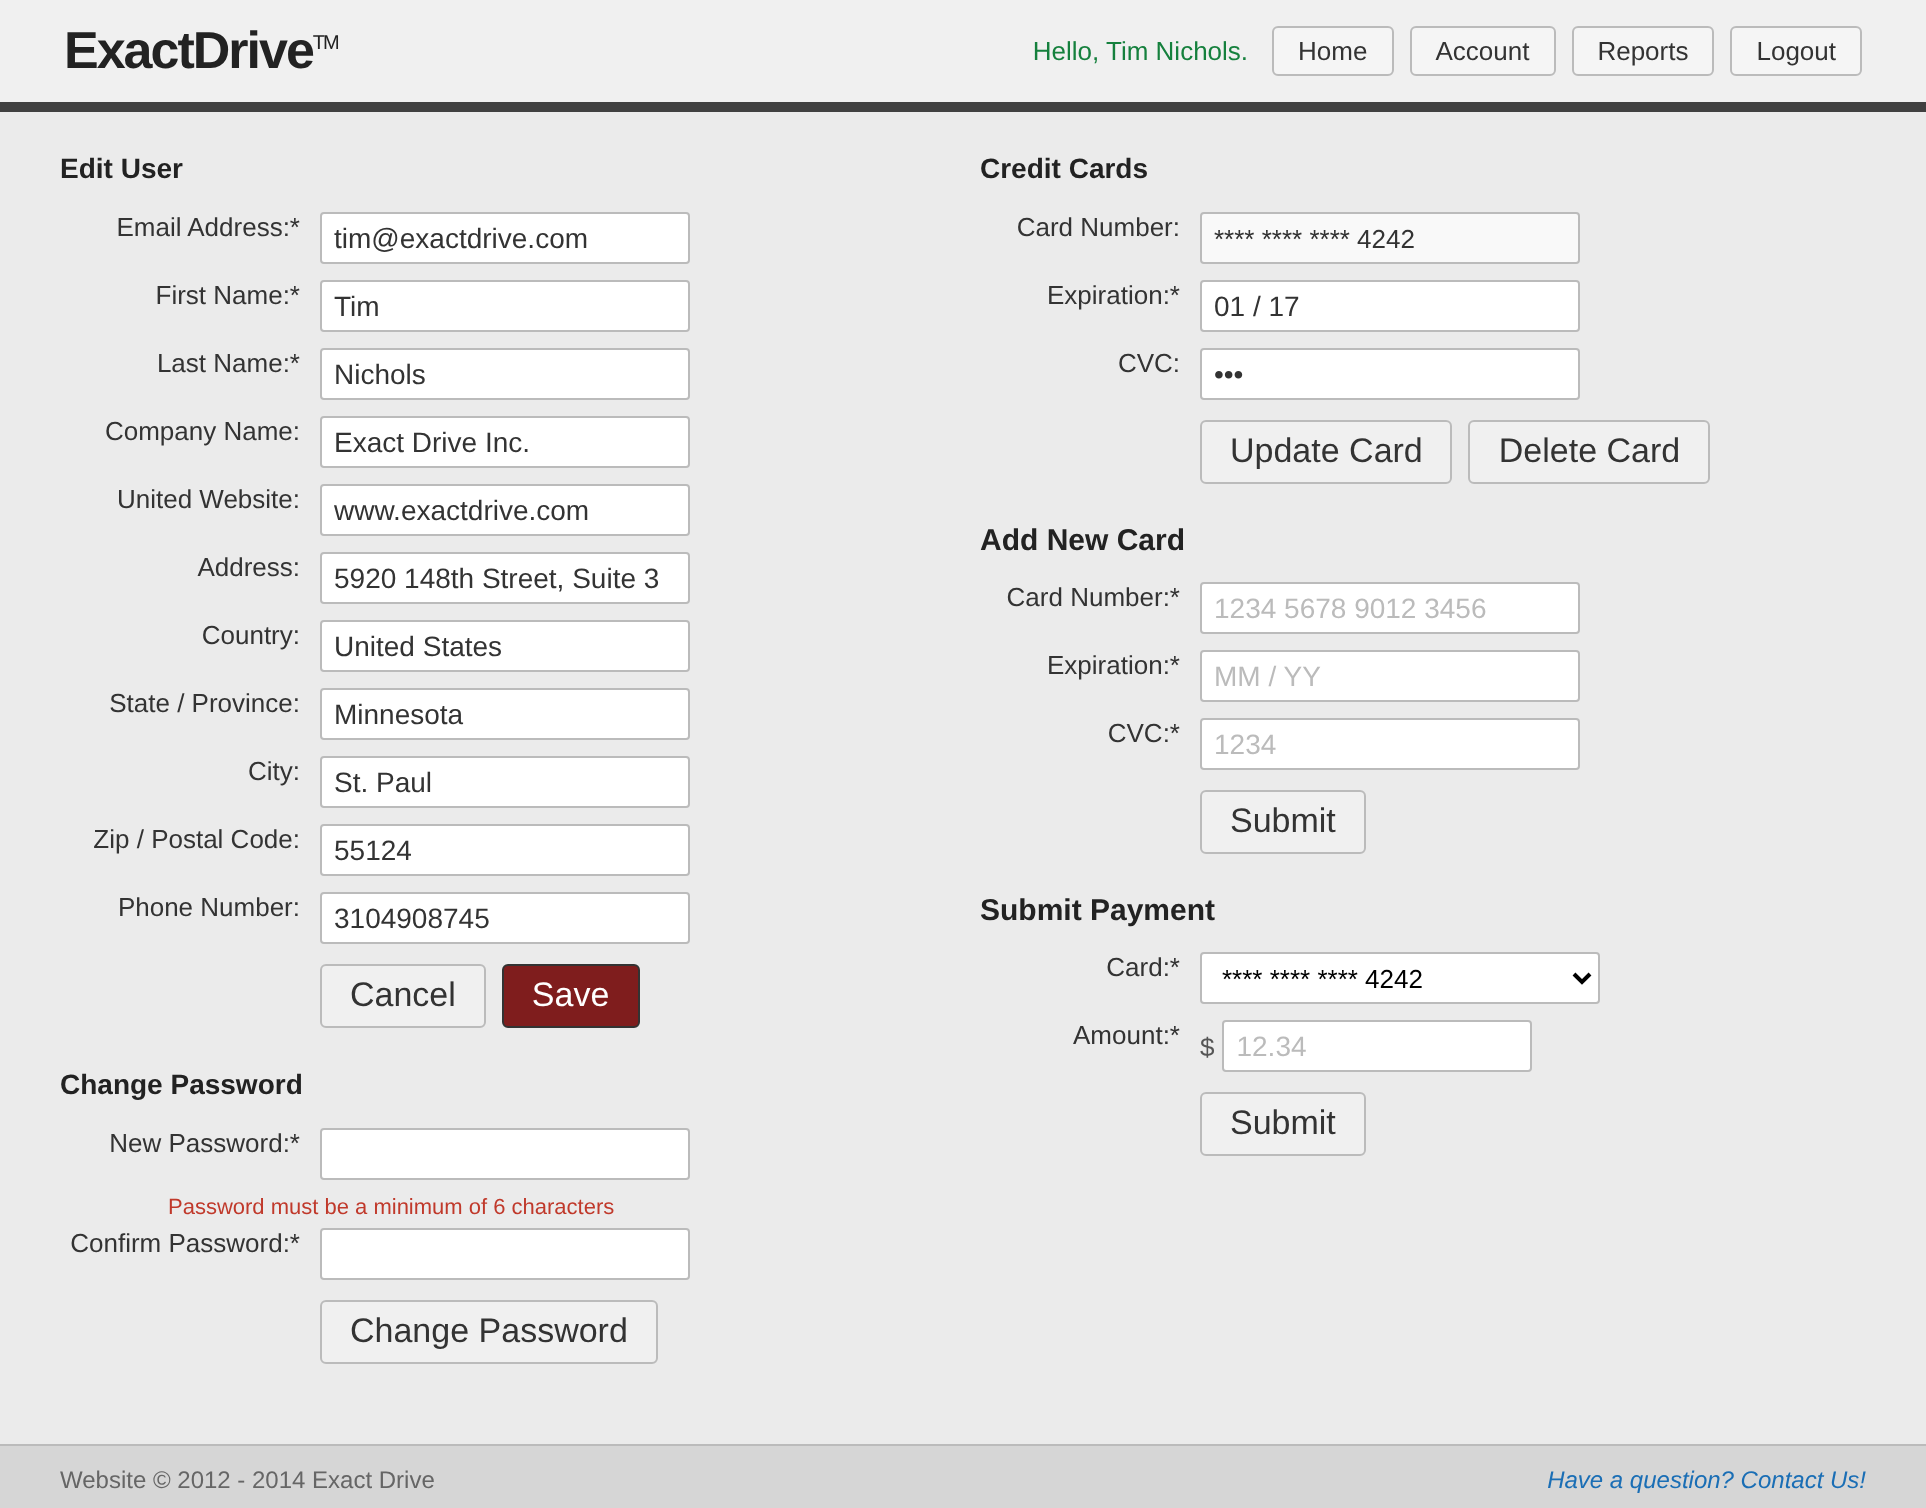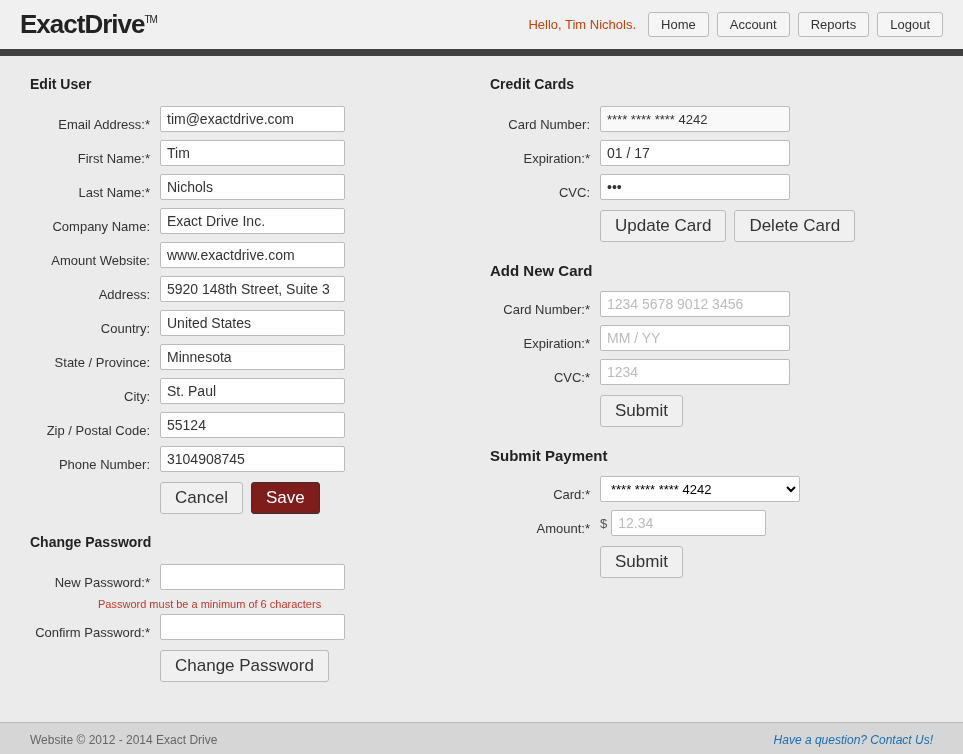--- a/index.html
+++ b/index.html
@@ -6,22 +6,22 @@
     body {
       font-family: Arial, Helvetica, sans-serif;
       font-size: 13px;
       background: #d6d6d6;
       color: #333;
       min-height: 754px;
     }
     
     #header {
       background: #f0f0f0;
-      border-bottom: 7px solid #404040;
-      padding: 0 20px;
+      border-bottom: 5px solid #404040;
+      padding: 0 32px;
       height: 56px;
       display: flex;
       align-items: center;
       justify-content: space-between;
     }
     #logo {
       font-size: 26px;
       font-weight: bold;
       color: #222;
       letter-spacing: -1px;
@@ -31,21 +31,21 @@
       font-weight: normal;
       vertical-align: super;
     }
     #header-right {
       display: flex;
       align-items: center;
       gap: 8px;
     }
     #header-right .greeting {
       font-size: 13px;
-      color: #c2410c;
+      color: #15803d;
       margin-right: 4px;
     }
     .nav-btn {
       background: #f5f5f5;
       border: 1px solid #bbb;
       border-radius: 3px;
       padding: 4px 12px;
       cursor: pointer;
       font-size: 13px;
       color: #333;
@@ -71,21 +71,21 @@
     h3 {
       font-size: 15px;
       font-weight: bold;
       margin-bottom: 12px;
       color: #222;
     }
 
     
     .form-row {
       display: flex;
-      align-items: flex-end;
+      align-items: flex-start;
       margin-bottom: 8px;
     }
     .form-label {
       width: 130px;
       min-width: 130px;
       font-size: 13px;
       color: #333;
       text-align: right;
       padding-right: 10px;
     }
@@ -127,21 +127,21 @@
       margin-bottom: 20px;
     }
 
     
     .section-block { margin-bottom: 20px; }
 
     
     .password-hint {
       font-size: 11px;
       color: #c0392b;
-      margin-left: 68px;
+      margin-left: 54px;
       margin-top: 2px;
       margin-bottom: 4px;
     }
 
     
     .credit-section { margin-bottom: 20px; }
     .credit-section .form-label { width: 110px; min-width: 110px; }
     .credit-section .form-input { width: 190px; }
 
     .credit-display {
@@ -237,21 +237,21 @@
       </div>
       <div class="form-row">
         <label class="form-label">Last Name:*</label>
         <input class="form-input" type="text" value="Nichols" style="">
       </div>
       <div class="form-row">
         <label class="form-label">Company Name:</label>
         <input class="form-input" type="text" value="Exact Drive Inc." style="">
       </div>
       <div class="form-row">
-        <label class="form-label">Amount Website:</label>
+        <label class="form-label">United Website:</label>
         <input class="form-input" type="text" value="www.exactdrive.com" style="">
       </div>
       <div class="form-row">
         <label class="form-label">Address:</label>
         <input class="form-input" type="text" value="5920 148th Street, Suite 3" style="">
       </div>
       <div class="form-row">
         <label class="form-label">Country:</label>
         <input class="form-input" type="text" value="United States" style="">
       </div>

